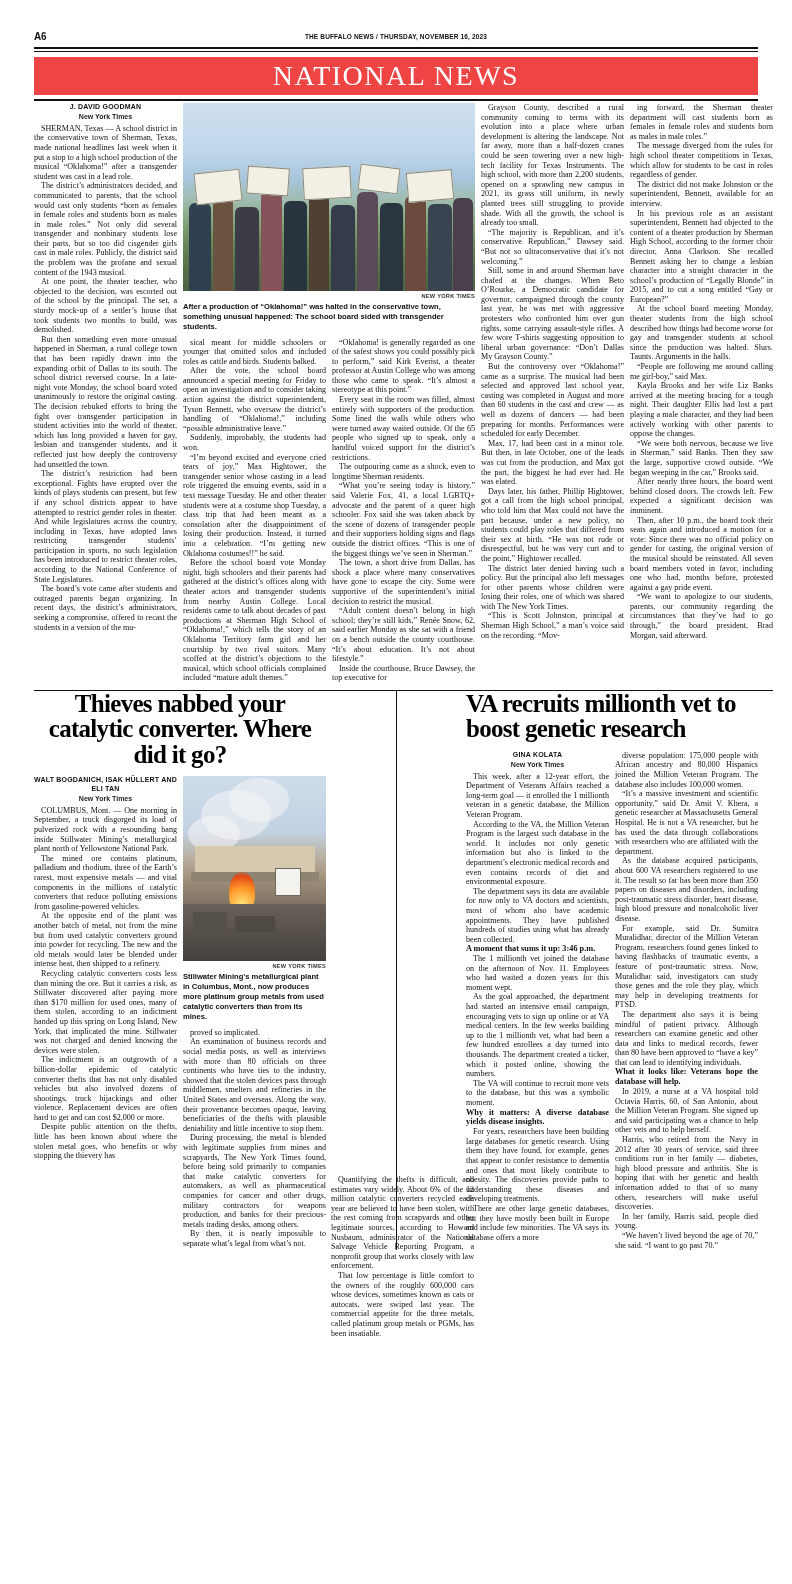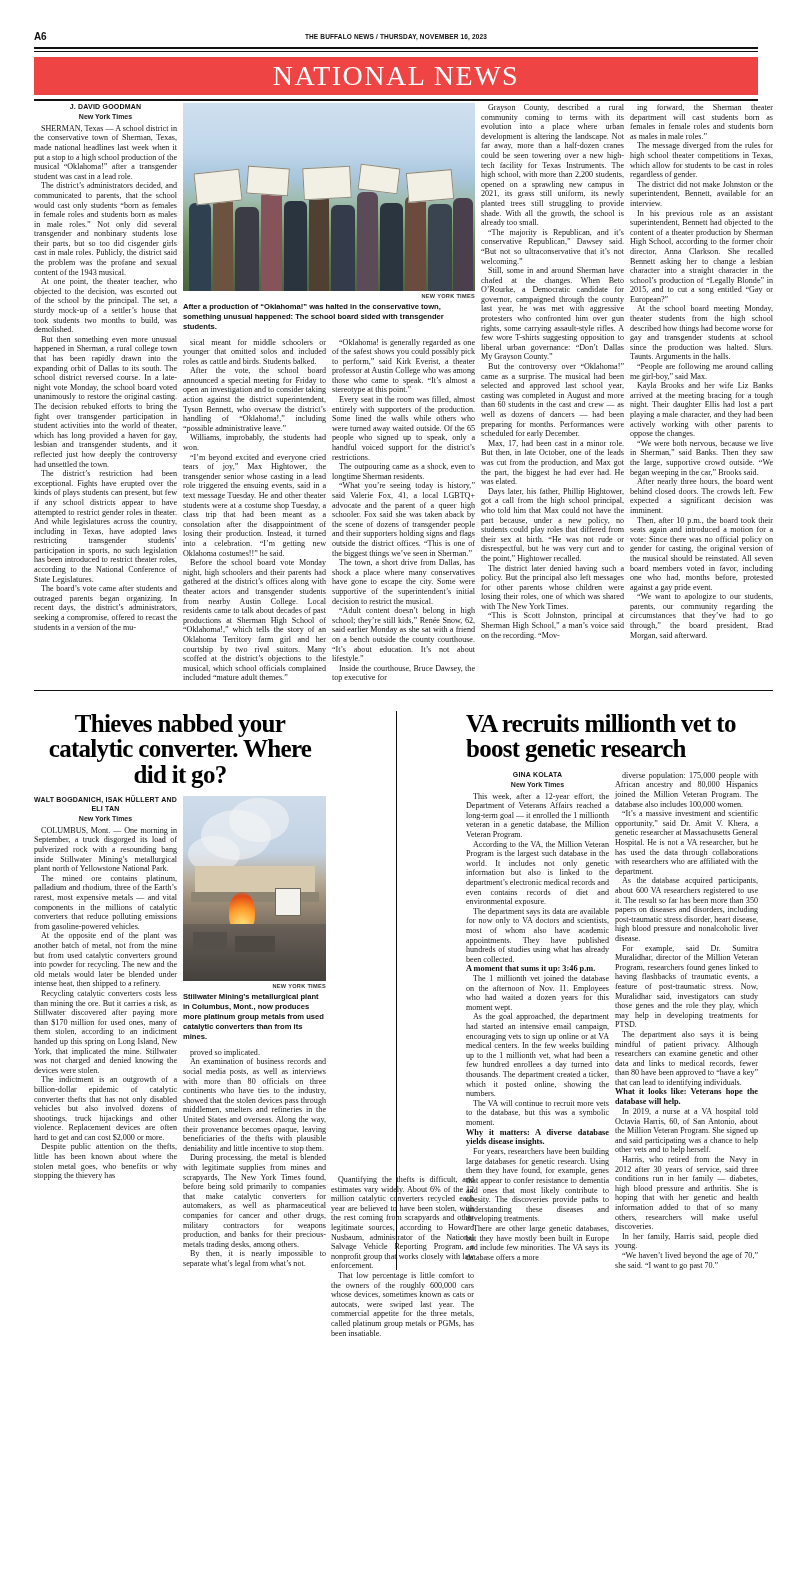--- a/index.html
+++ b/index.html
@@ -167,21 +167,21 @@
     border-top: 1px solid #111;
     grid-column: 1 / -1;
     margin-top: 7px;
   }
 
   
   .lower {
     display: grid;
     grid-template-columns: 292px 1fr 292px;
     column-gap: 16px;
-    margin-top: 20px;
+    margin-top: 0;
   }
   .vrule { border-left: 1px solid #111; width:0; justify-self:center; }
 
   .hed-sub {
     font-family: "Liberation Serif", serif;
     font-weight: bold;
     font-size: 25px;
     line-height: 1.02;
     letter-spacing: -0.7px;
     margin: 0 0 9px 0;
@@ -261,21 +261,21 @@
           <div class="sign" style="left:224px;bottom:90px;width:44px;height:28px;transform:rotate(-5deg);"></div>
         </div>
       </div>
       <div class="photo-credit">NEW YORK TIMES</div>
       <div class="caption">After a production of “Oklahoma!” was halted in the conservative town, something unusual happened: The school board sided with transgender students.</div>
 
       <div class="two-col">
         <div class="col-text">
           <p>sical meant for middle schoolers or younger that omitted solos and included roles as cattle and birds. Students balked.</p>
           <p>After the vote, the school board announced a special meeting for Friday to open an investigation and to consider taking action against the district superintendent, Tyson Bennett, who oversaw the district’s handling of “Oklahoma!,” including “possible administrative leave.”</p>
-          <p>Williams, improbably, the students had won.</p>
+          <p>Suddenly, improbably, the students had won.</p>
           <p>“I’m beyond excited and everyone cried tears of joy,” Max Hightower, the transgender senior whose casting in a lead role triggered the ensuing events, said in a text message Tuesday. He and other theater students were at a costume shop Tuesday, a class trip that had been meant as a consolation after the disappointment of losing their production. Instead, it turned into a celebration. “I’m getting new Oklahoma costumes!!” he said.</p>
           <p>Before the school board vote Monday night, high schoolers and their parents had gathered at the district’s offices along with theater actors and transgender students from nearby Austin College. Local residents came to talk about decades of past productions at Sherman High School of “Oklahoma!,” which tells the story of an Oklahoma Territory farm girl and her courtship by two rival suitors. Many scoffed at the district’s objections to the musical, which school officials complained included “mature adult themes.”</p>
         </div>
         <div class="col-text">
           <p>“Oklahoma! is generally regarded as one of the safest shows you could possibly pick to perform,” said Kirk Everist, a theater professor at Austin College who was among those who came to speak. “It’s almost a stereotype at this point.”</p>
           <p>Every seat in the room was filled, almost entirely with supporters of the production. Some lined the walls while others who were turned away waited outside. Of the 65 people who signed up to speak, only a handful voiced support for the district’s restrictions.</p>
           <p>The outpouring came as a shock, even to longtime Sherman residents.</p>
           <p>“What you’re seeing today is history,” said Valerie Fox, 41, a local LGBTQ+ advocate and the parent of a queer high schooler. Fox said she was taken aback by the scene of dozens of transgender people and their supporters holding signs and flags outside the district offices. “This is one of the biggest things we’ve seen in Sherman.”</p>
           <p>The town, a short drive from Dallas, has shock a place where many conservatives have gone to escape the city. Some were supportive of the superintendent’s initial decision to restrict the musical.</p>
           <p>“Adult content doesn’t belong in high school; they’re still kids,” Renée Snow, 62, said earlier Monday as she sat with a friend on a bench outside the county courthouse. “It’s about education. It’s not about lifestyle.”</p>

